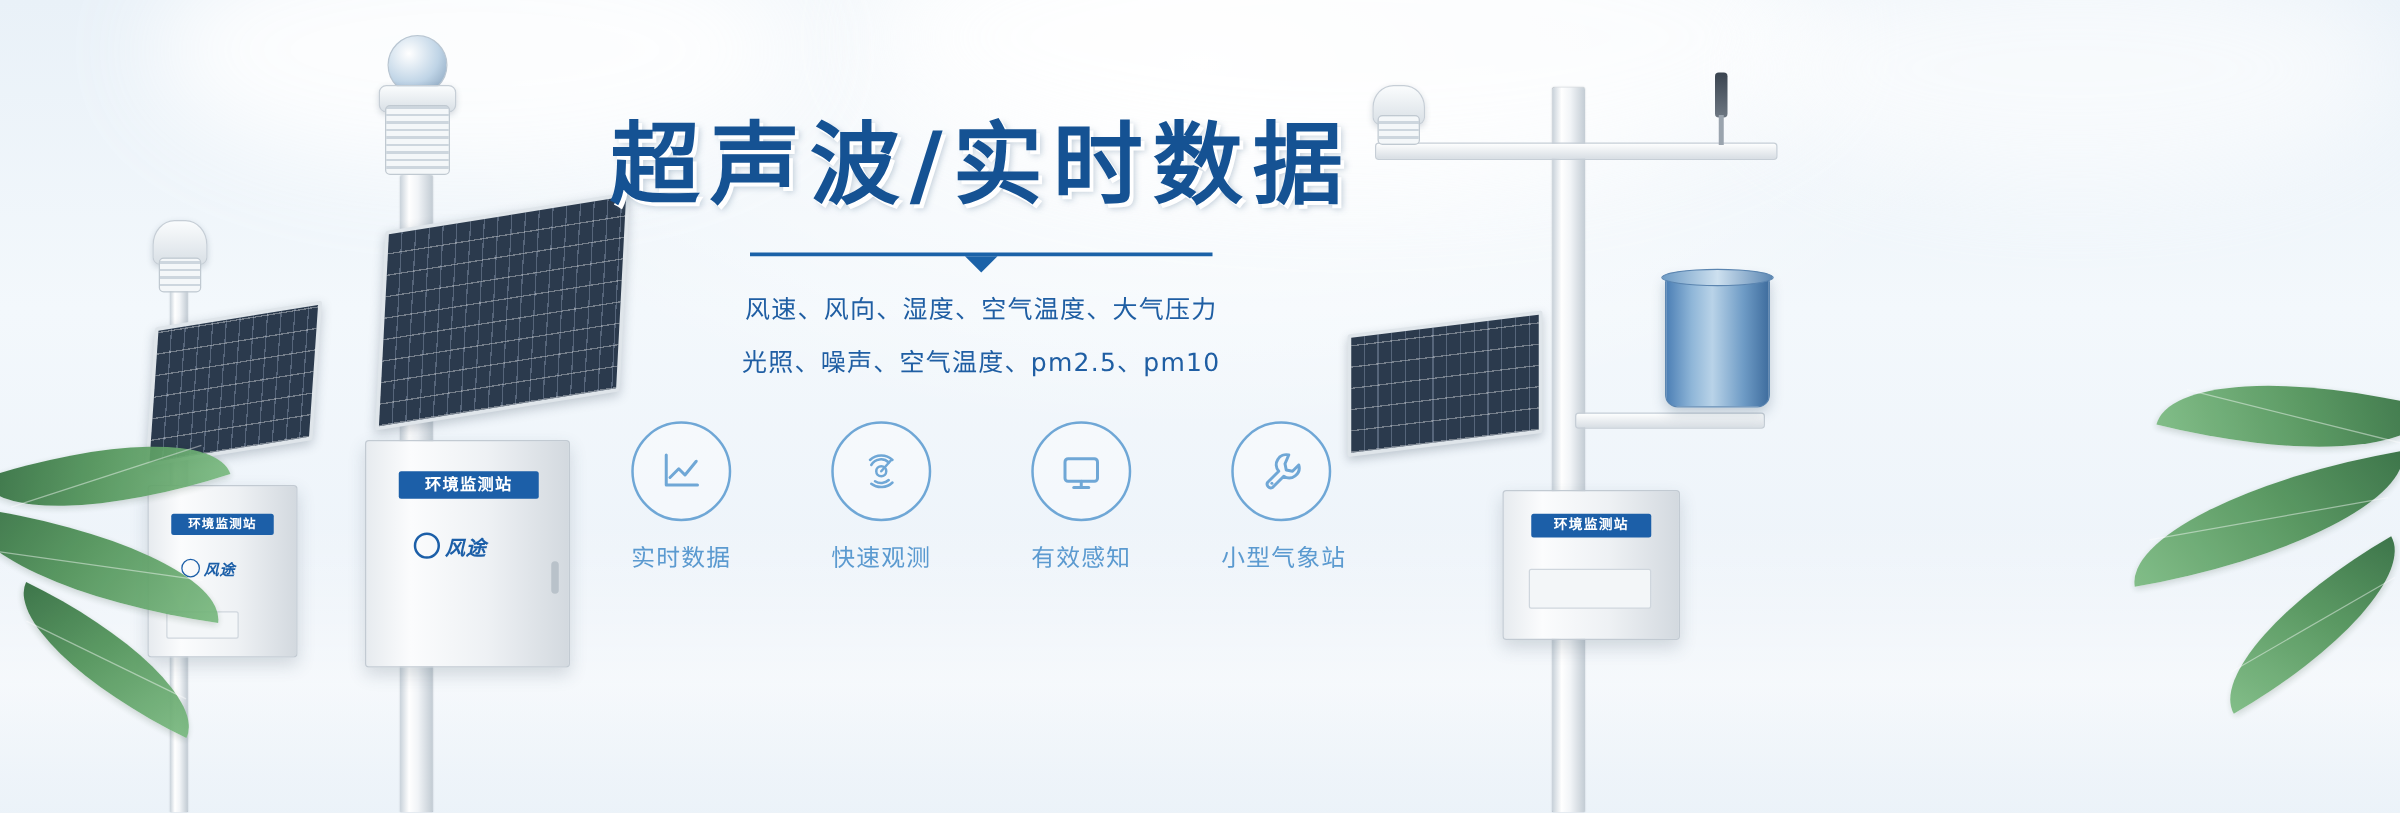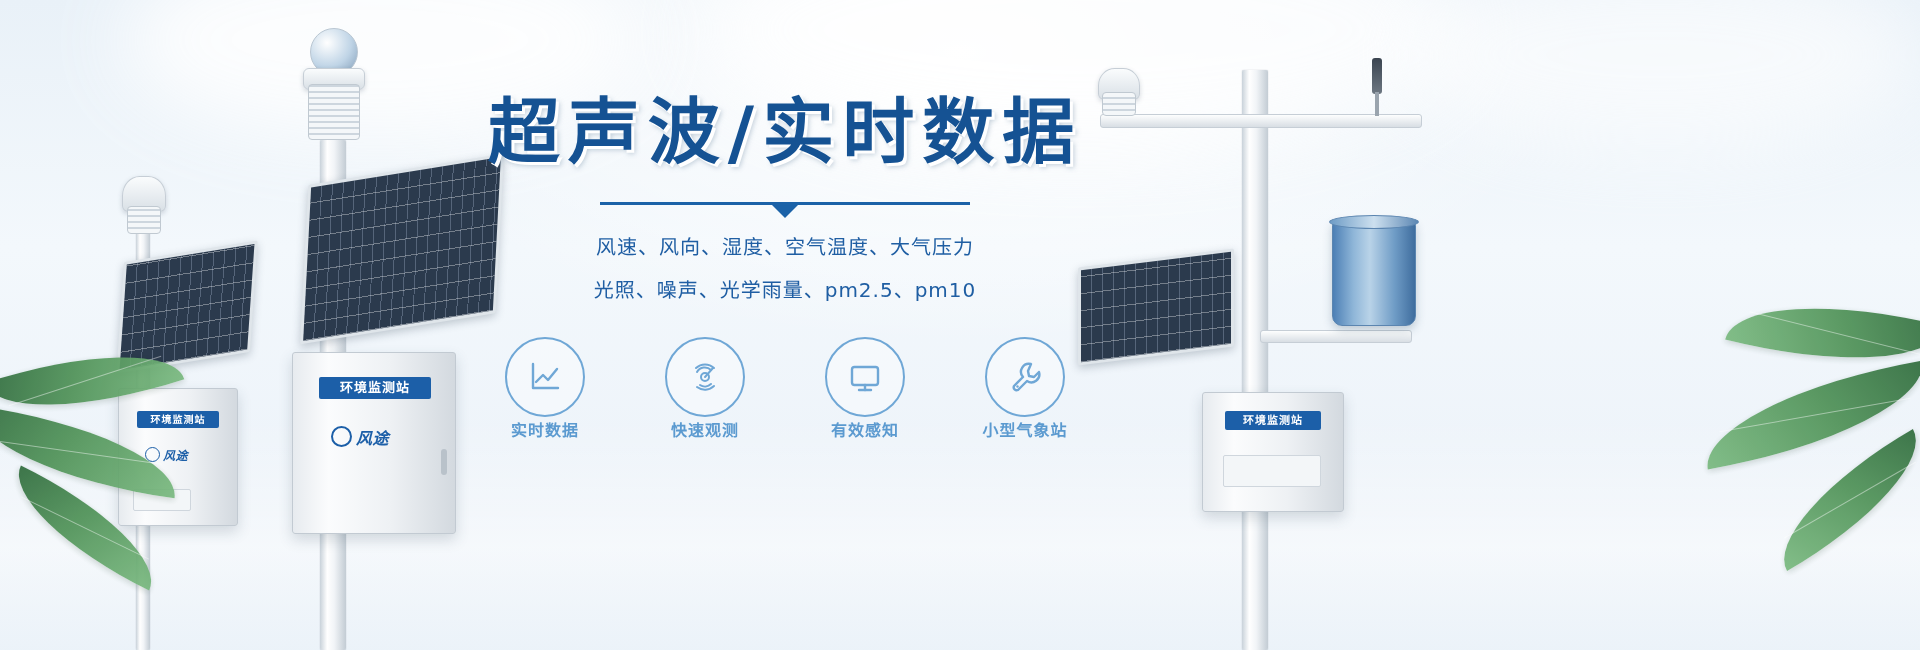--- a/index.html
+++ b/index.html
@@ -73,22 +73,22 @@
   .sub{font-family:"DejaVu Sans","Liberation Sans",sans-serif;
        font-size:20px;color:#1f5ea3;letter-spacing:1px;margin:26px 0 0;white-space:nowrap;}
   .sub.second{margin-top:14px;}
 
   .features{display:flex;justify-content:center;gap:64px;margin-top:34px;}
   .feature{width:96px;text-align:center;}
   .fcircle{width:76px;height:76px;margin:0 auto;border-radius:50%;
       border:2px solid #6fa7d6;display:flex;align-items:center;justify-content:center;
       background:rgba(255,255,255,.35);}
   .fcircle svg{display:block;}
-  .flabel{font-family:"DejaVu Sans","Liberation Sans",sans-serif;
-      font-size:16px;color:#5b9ad0;letter-spacing:1px;white-space:nowrap;font-weight:bold;}
+  .flabel{margin-top:14px;font-family:"DejaVu Sans","Liberation Sans",sans-serif;
+      font-size:19px;color:#5b9ad0;letter-spacing:1px;white-space:nowrap;}
 </style>
 </head>
 <body>
 
 <div id="banner">
 
   <div class="cloud" style="left:120px;top:-60px;width:520px;height:200px;"></div>
   <div class="cloud" style="left:700px;top:-90px;width:760px;height:240px;opacity:.7;"></div>
   <div class="cloud" style="left:1400px;top:-40px;width:520px;height:190px;opacity:.6;"></div>
   <div class="haze"></div>
@@ -156,21 +156,21 @@
       <i></i>
     </div>
   <div class="leaf" style="left:1760px;top:470px;width:180px;height:60px;transform:rotate(-30deg) scaleX(-1);">
       <i></i>
     </div>
 
   <div class="content">
     <h1 class="headline">超声波/实时数据</h1>
     <div class="divider"></div>
     <p class="sub">风速、风向、湿度、空气温度、大气压力</p>
-    <p class="sub second">光照、噪声、光学雨量、pm2.5、pm10</p>
+    <p class="sub second">光照、噪声、空气温度、pm2.5、pm10</p>
 
     <div class="features">
 
       <div class="feature">
         <div class="fcircle">
           <svg width="40" height="40" viewBox="0 0 40 40" fill="none" stroke="#6fa7d6" stroke-width="2.4" stroke-linecap="round" stroke-linejoin="round">
             <polyline points="8,7 8,31 33,31"></polyline>
             <polyline points="11,25 18,18 23,23 32,12"></polyline>
           </svg>
         </div>

